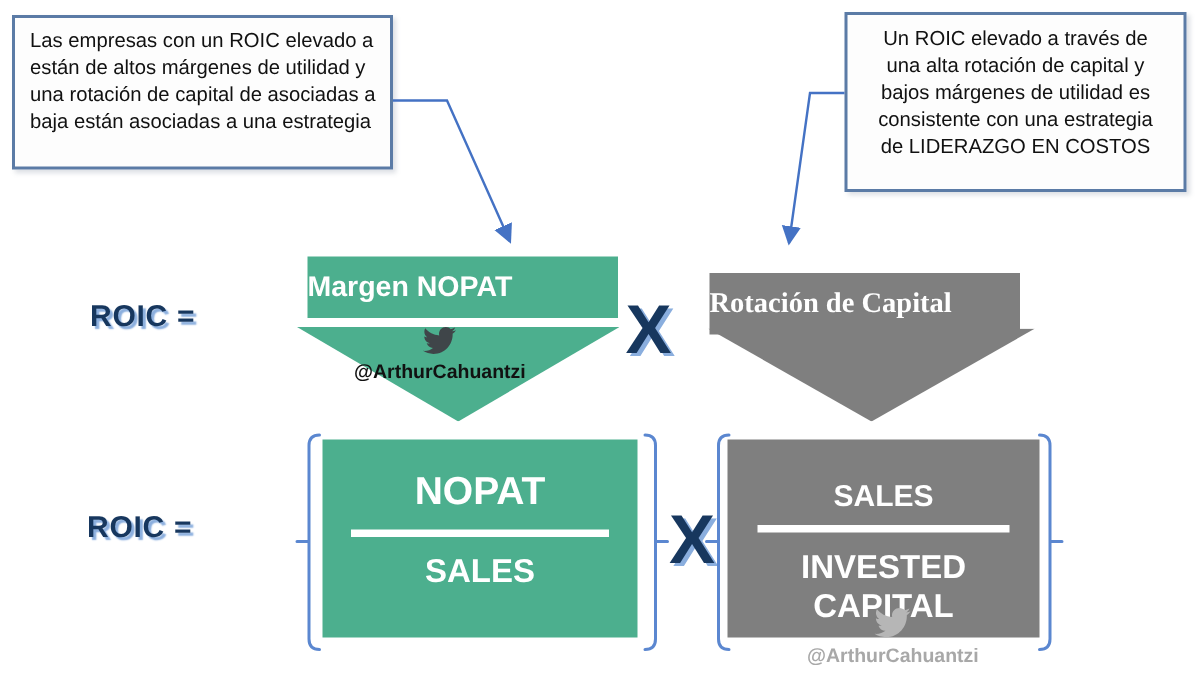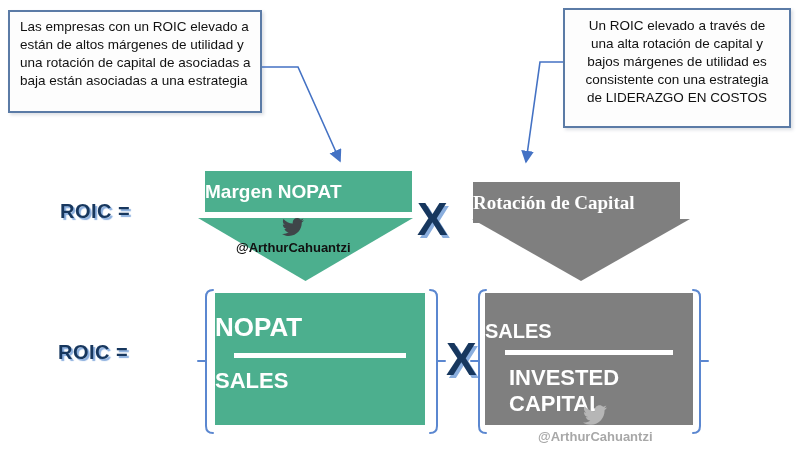--- a/index.html
+++ b/index.html
@@ -47,25 +47,25 @@
   .wm{position:absolute;display:flex;align-items:center;gap:2px;font-weight:bold;font-size:13px;flex-direction:column;}
   #wm-top{left:236px;top:216px;color:#111;}
   #wm-top .bird{color:var(--bird-dark,#3f4549);}
   #wm-bottom{left:538px;top:403px;color:var(--watermark-gray,#aaa);}
   #wm-bottom .bird{color:#b6b6b6;}
   .bird svg{display:block;}
   
   .frac{position:absolute;width:210px;height:132px;color:#fff;font-weight:bold;}
   #green-frac{left:215px;top:293px;background:var(--green,#4caf8e);}
   #gray-frac{left:485px;top:293px;width:208px;background:var(--gray,#7f7f7f);}
-  .frac .num,.frac .den{position:absolute;width:100%;text-align:left;}
+  .frac .num,.frac .den{position:absolute;width:100%;text-align:center;}
   #green-frac .num{top:19px;font-size:26px;}
   #green-frac .den{top:75px;font-size:22px;}
   #gray-frac .num{top:27px;font-size:20px;}
-  #gray-frac .den{top:72px;font-size:22px;padding-left:24px;}
+  #gray-frac .den{top:72px;font-size:22px;}
   .fracbar{position:absolute;height:5px;background:#fff;}
   #green-frac .fracbar{left:19px;right:19px;top:60px;}
   #gray-frac .fracbar{left:20px;right:20px;top:57px;}
   
   #overlay{position:absolute;left:0;top:0;pointer-events:none;}
   .conn{stroke:var(--accent-blue,#4472c4);stroke-width:1.6;fill:none;}
   .brace{stroke:var(--brace-blue,#5b87d0);stroke-width:2;fill:none;stroke-linecap:round;}
 </style>
 </head>
 <body>

